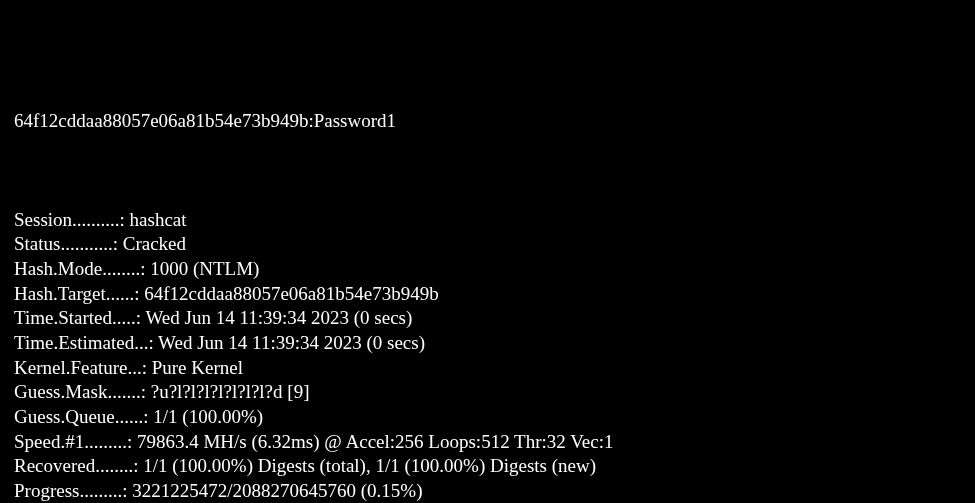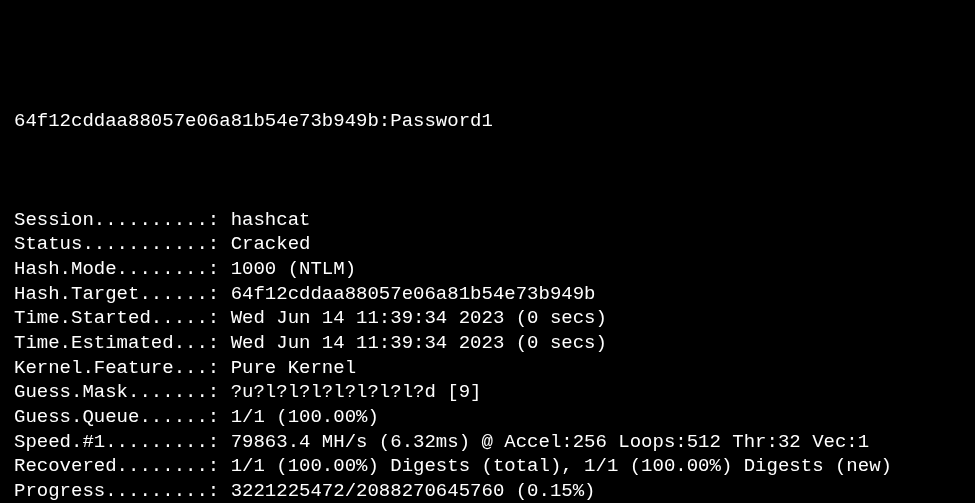--- a/index.html
+++ b/index.html
@@ -1,18 +1,19 @@
 <!DOCTYPE html>
 <html><head>
   <meta charset="utf-8">
   <style>
     * {
       margin: 0;
       padding: 0;
       box-sizing: border-box;
+      font-family: Liberation Serif, serif;
     }
     body {
       background-color: #000000;
       color: #ffffff;
       font-family: 'Courier New', Courier, monospace;
       font-size: 19px;
       line-height: 1.3;
       padding: 10px 14px;
       width: 975px;
       height: 503px;

